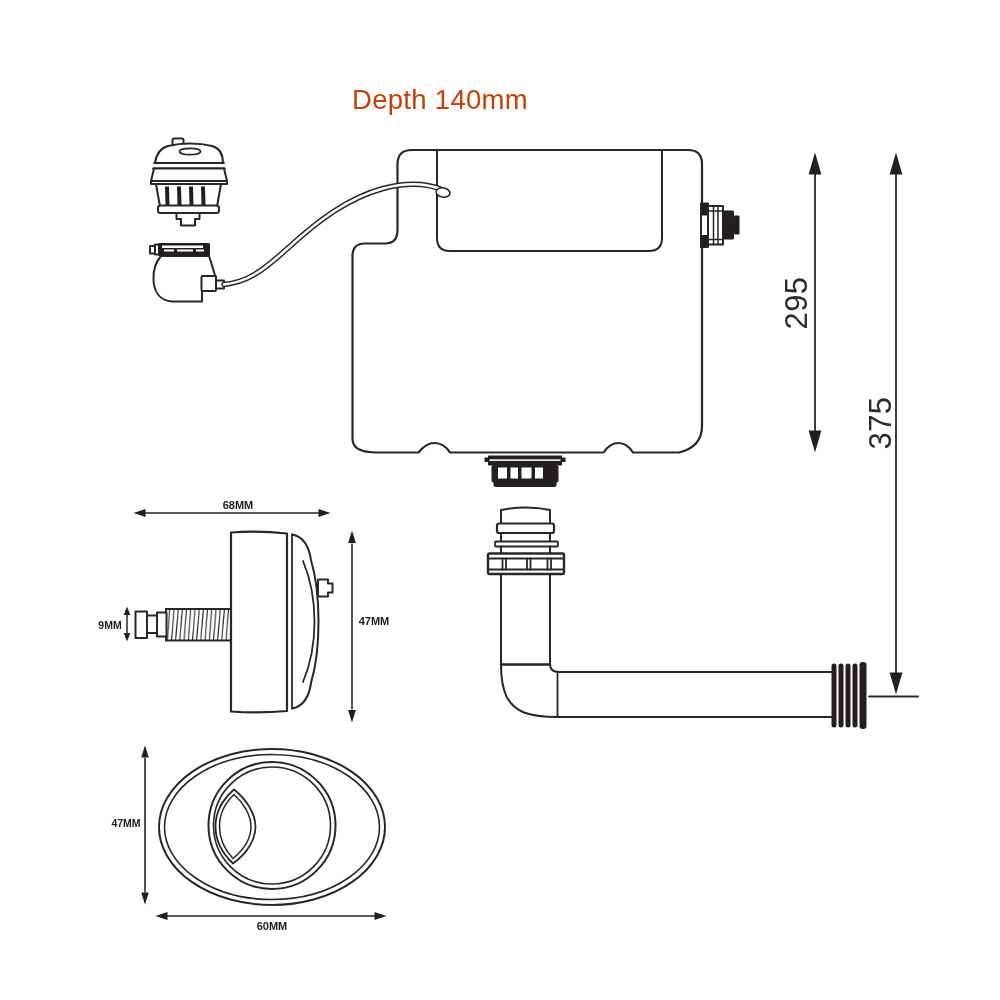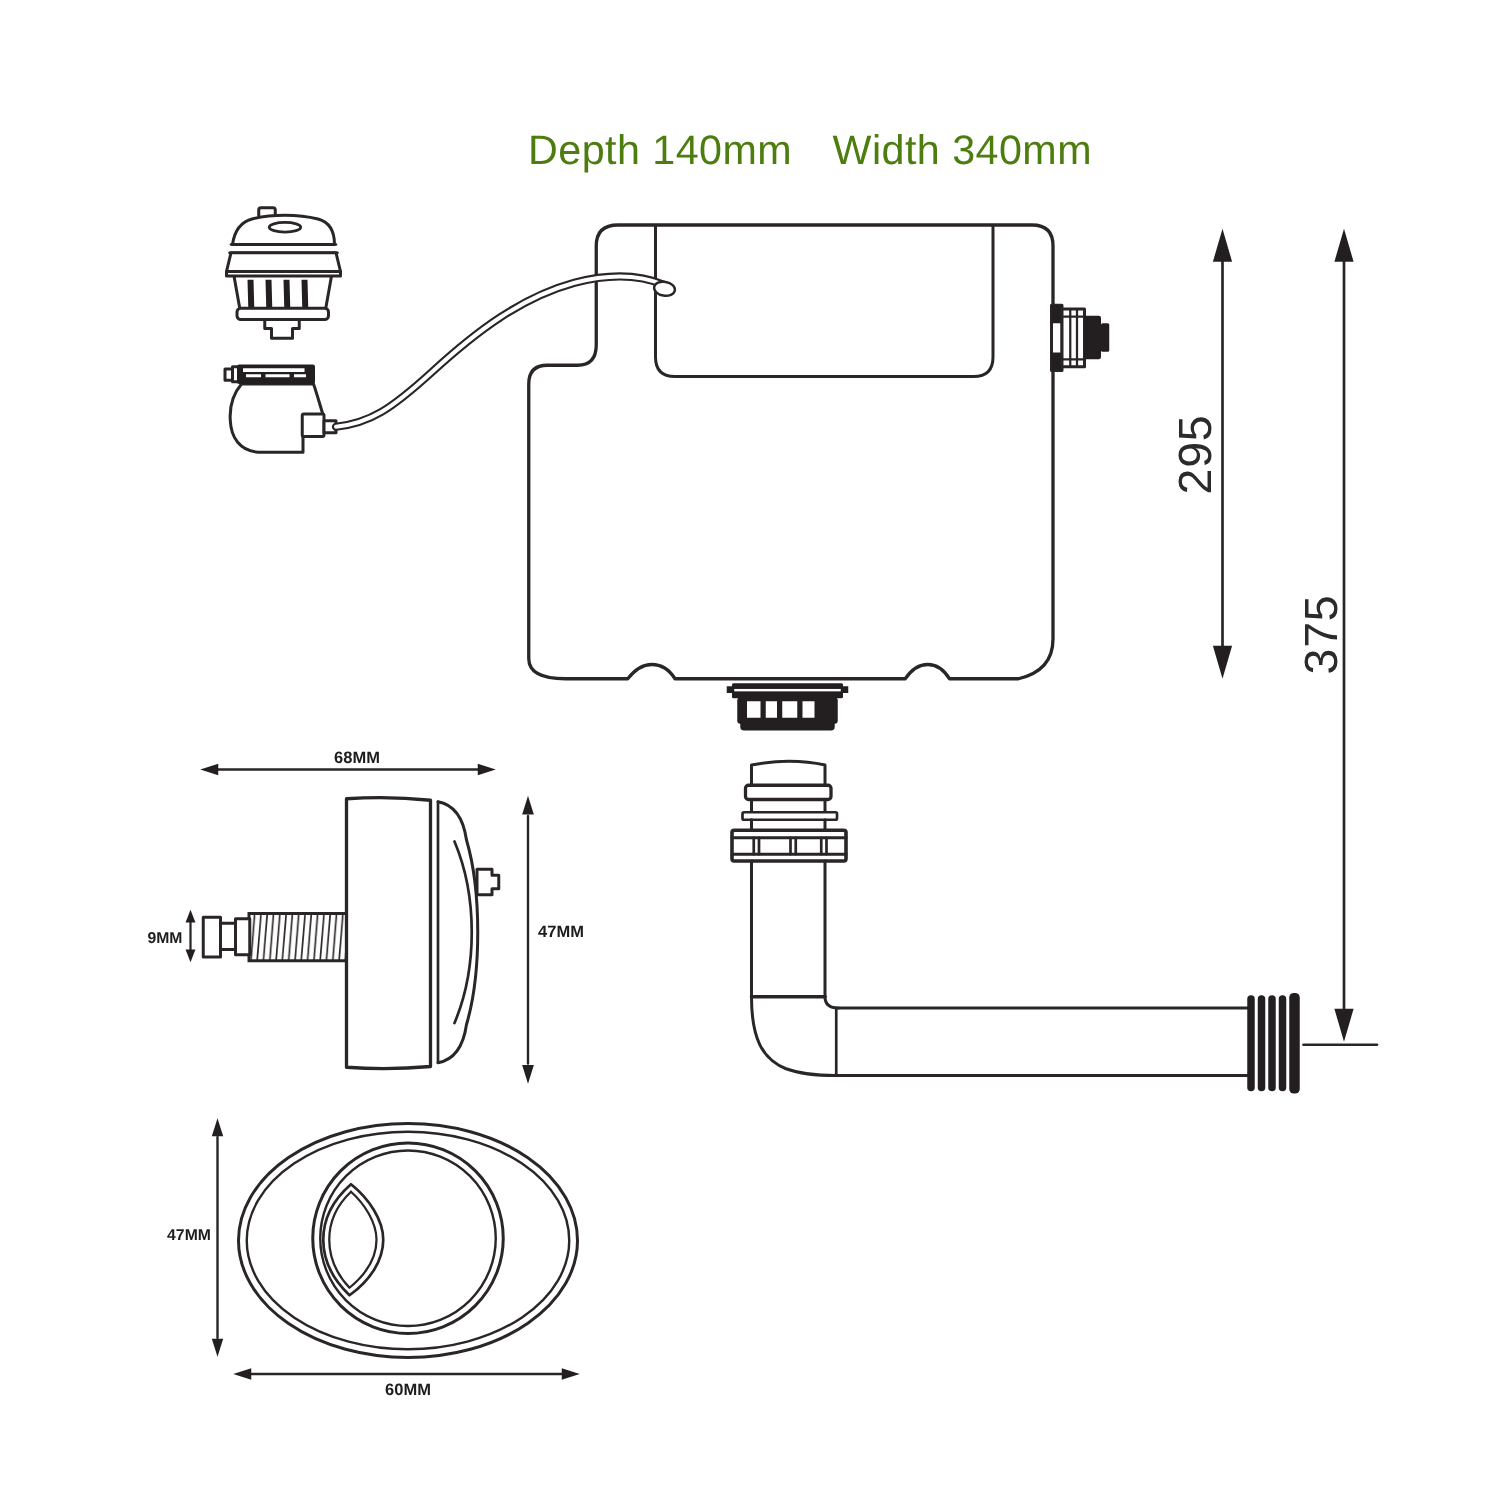--- a/index.html
+++ b/index.html
@@ -1,19 +1,19 @@
 <!DOCTYPE html>
 <html><head>
 <meta charset="utf-8">
 <style>
   html,body{margin:0;padding:0;background:#ffffff;}
   .canvas{position:relative;width:1000px;height:1000px;background:#ffffff;overflow:hidden;
           font-family:"Liberation Sans",sans-serif;}
   .header{position:absolute;left:352px;top:84px;display:flex;gap:27px;
-          font-size:27.5px;font-weight:400;letter-spacing:.3px;color:#4d7c0f;}
+          font-size:27.5px;font-weight:400;letter-spacing:.3px;color:#c2410c;}
   svg{position:absolute;left:0;top:0;}
   .s15{stroke:#2a2627;stroke-width:1.5;fill:none;stroke-linecap:round;stroke-linejoin:round;}
   .s16{stroke:#2a2627;stroke-width:1.6;fill:none;stroke-linecap:round;stroke-linejoin:round;}
   .s18{stroke:#2a2627;stroke-width:1.8;fill:none;stroke-linecap:round;stroke-linejoin:round;}
   .s2 {stroke:#2a2627;stroke-width:2;fill:none;stroke-linecap:round;stroke-linejoin:round;}
   .s22{stroke:#2a2627;stroke-width:2.2;fill:none;stroke-linecap:round;stroke-linejoin:round;}
   .s24{stroke:#2a2627;stroke-width:2.4;fill:none;stroke-linecap:round;stroke-linejoin:round;}
   .fw{fill:#ffffff;}
   .fd{fill:#231f20;stroke:none;}
   .wh{fill:#ffffff;stroke:none;}
@@ -22,21 +22,20 @@
   .dim-xs{font-family:"Liberation Sans",sans-serif;font-weight:bold;font-size:10.5px;fill:#1e1c1c;}
   .dim-lg{font-family:"Liberation Sans",sans-serif;font-weight:400;font-size:31px;fill:#2d2b2a;letter-spacing:.5px;}
 </style>
 </head>
 <body>
 
 <div class="canvas">
 
   <div class="header">
     <span>Depth 140mm</span>
-    <span>Width 340mm</span>
   </div>
 
   <svg width="1000" height="1000" viewBox="0 0 1000 1000">
     <defs>
       <pattern id="thread" x="166" y="609" width="4.2" height="32" patternUnits="userSpaceOnUse">
         <path d="M3.8,0 L1.2,32" stroke="#2a2627" stroke-width="1.1"></path>
       </pattern>
     </defs>
 
     <g>

